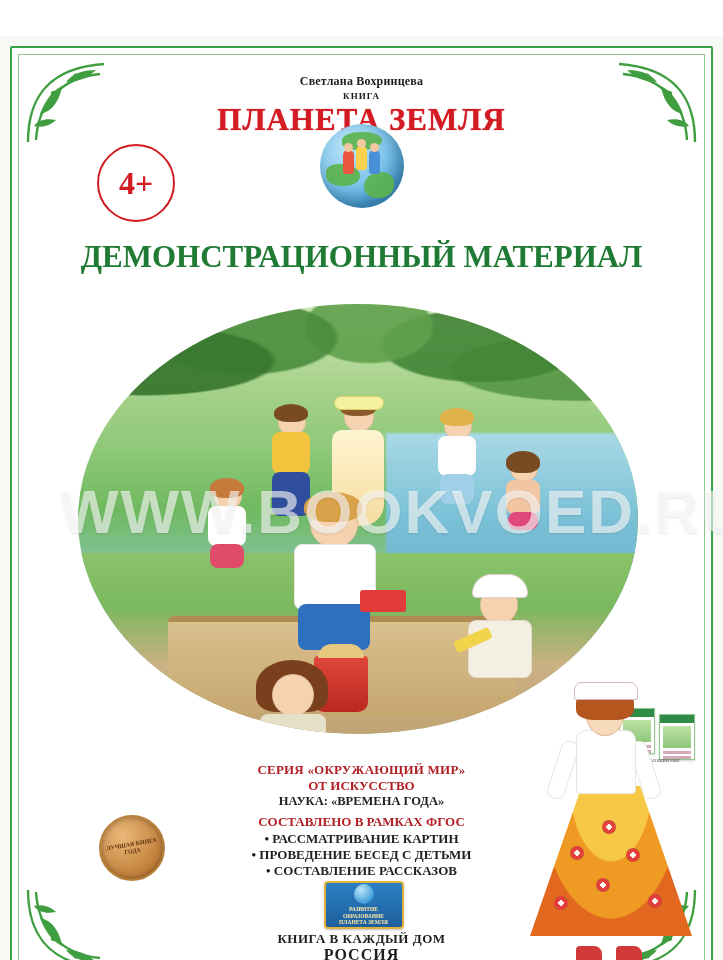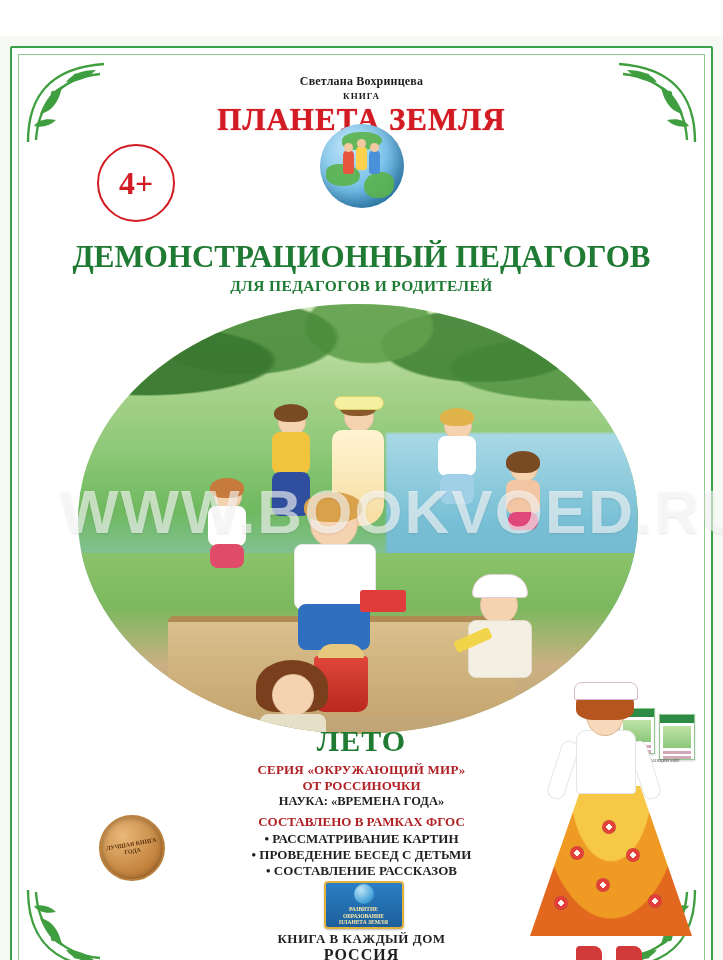--- a/index.html
+++ b/index.html
@@ -327,22 +327,21 @@
           </div>
         <div class="kid kidC">
             <div class="head"></div>
           </div>
       </div>
     </div>
   </div>
 
   <div class="age-badge">4+</div>
 
-  <div class="main-title">ДЕМОНСТРАЦИОННЫЙ ПЕДАГОГОВ</div>
-  <div class="sub-title">ДЛЯ ПЕДАГОГОВ И РОДИТЕЛЕЙ</div>
+  <div class="main-title">ДЕМОНСТРАЦИОННЫЙ МАТЕРИАЛ</div>
 
   <div class="illus">
     <div class="sky"></div>
     <div class="trees"></div>
     <div class="water"></div>
     <div class="ground"></div>
     <div class="sandbox"></div>
 
     <div class="fig" style="left:120px;top:178px;width:60px;height:90px;">
       <div class="hd" style="left:16px;top:0;width:26px;height:26px;"></div>
@@ -401,23 +400,22 @@
 
     <div class="fig" style="left:168px;top:356px;width:96px;height:78px;">
       <div class="hair" style="left:10px;top:0;width:72px;height:52px;background:#7a3f1c;border-radius:50% 50% 28% 28%;"></div>
       <div class="hd" style="left:26px;top:14px;width:40px;height:40px;"></div>
       <div class="bd" style="left:14px;top:54px;width:66px;height:26px;background:#e7e0c8;"></div>
     </div>
   </div>
 
   <div class="watermark">WWW.BOOKVOED.RU</div>
 
-  <div class="season">ЛЕТО</div>
   <div class="line series1">СЕРИЯ  «ОКРУЖАЮЩИЙ МИР»</div>
-  <div class="line series2">ОТ РОССИНОЧКИ</div>
+  <div class="line series2">ОТ ИСКУССТВО</div>
   <div class="line theme">НАУКА: «ВРЕМЕНА ГОДА»</div>
   <div class="line fgos">СОСТАВЛЕНО В РАМКАХ ФГОС</div>
   <div class="line b1">• РАССМАТРИВАНИЕ КАРТИН</div>
   <div class="line b2">• ПРОВЕДЕНИЕ БЕСЕД С ДЕТЬМИ</div>
   <div class="line b3">• СОСТАВЛЕНИЕ РАССКАЗОВ</div>
 
   <div class="emblem">
     <div class="em-globe"></div>
     <div>РАЗВИТИЕ</div>
     <div>ОБРАЗОВАНИЕ</div>

